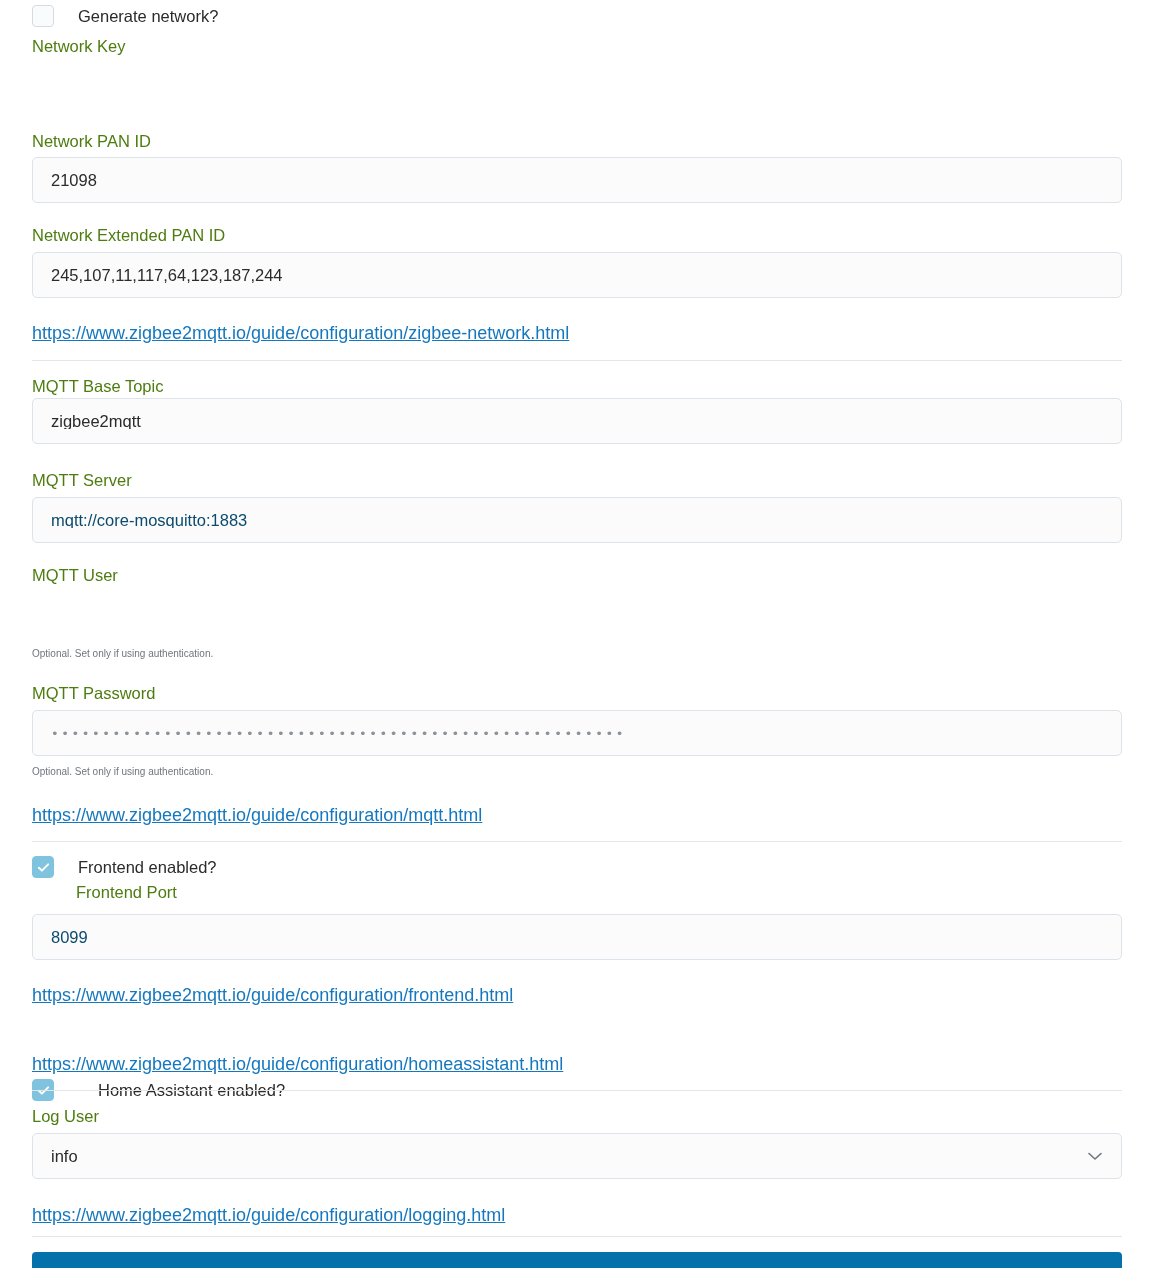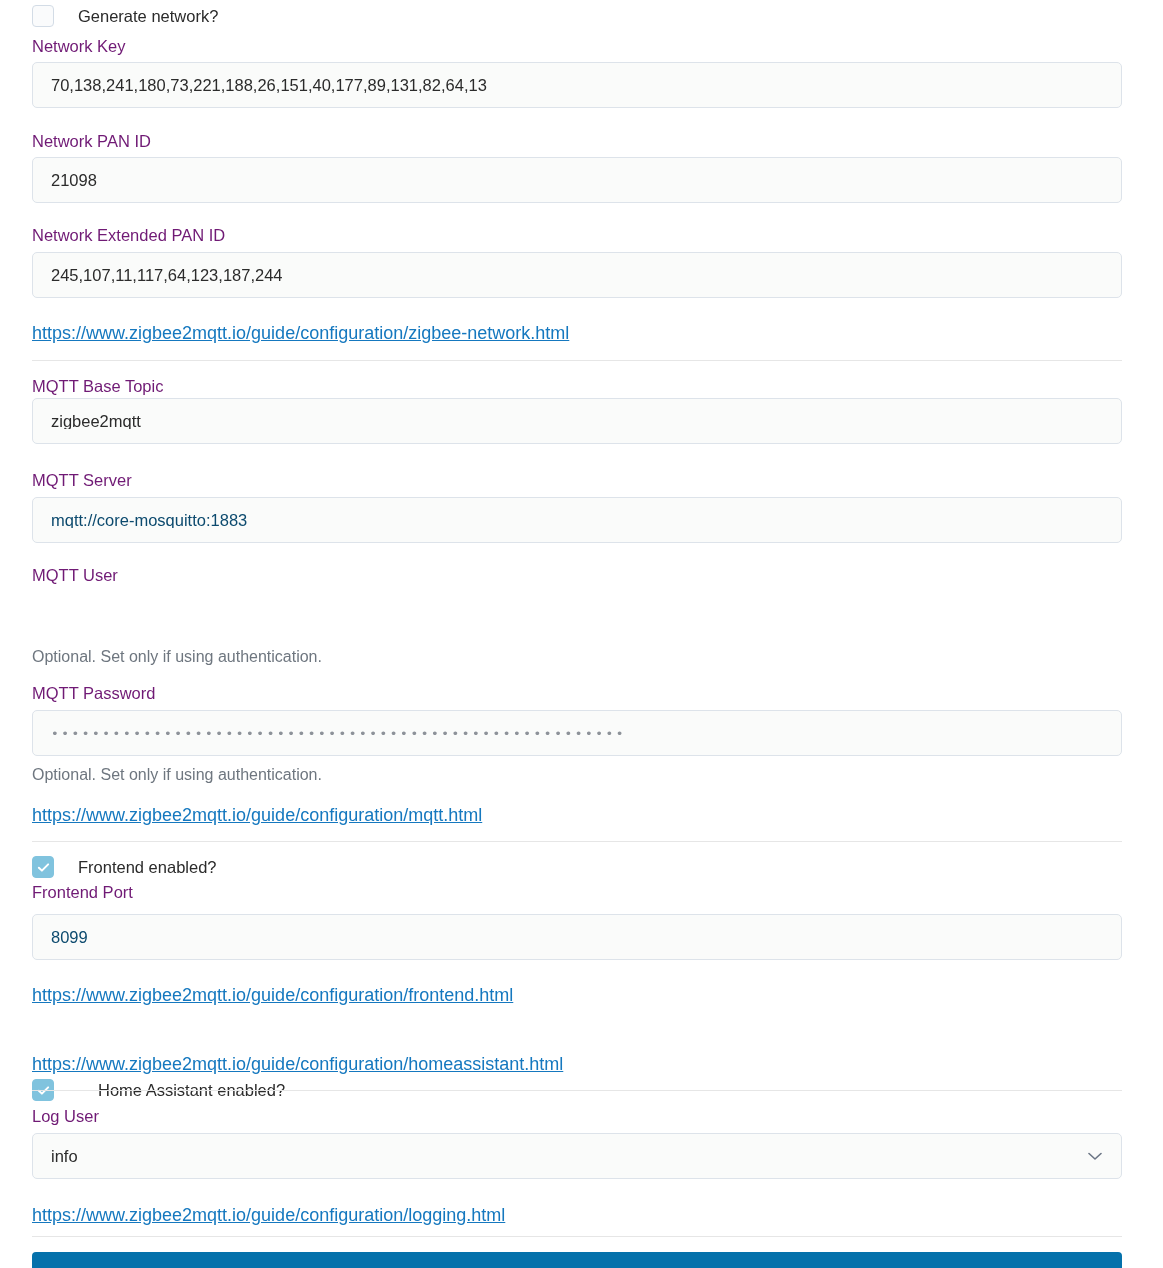--- a/index.html
+++ b/index.html
@@ -49,21 +49,21 @@
     margin-left: 24px;
     font-size: 16.5px;
     color: #2b2b2b;
     line-height: 1;
     white-space: nowrap;
   }
 
   
   .field-label {
     font-size: 16.5px;
-    color: #701a75;
+    color: #4d7c0f;
     line-height: 1;
     margin: 0;
     padding: 0;
   }
 
   
   .input {
     width: 1090px;
     height: 46px;
     border: 1px solid #dde3ea;
@@ -97,21 +97,21 @@
     transform: translateY(-50%);
     width: 16px;
     height: 16px;
     display: flex;
     align-items: center;
     justify-content: center;
   }
 
   
   .helper {
-    font-size: 16px;
+    font-size: 10px;
     color: #6e767f;
     line-height: 1;
   }
 
   
   .doclink {
     font-size: 18px;
     color: #1578bf;
     text-decoration: underline;
     text-decoration-color: #1578bf;
@@ -148,23 +148,20 @@
 <body>
 
 <div class="page">
 
   <div class="abs check-row" style="top:4px;">
     <span class="cbox"></span>
     <span class="check-label">Generate network?</span>
   </div>
 
   <div class="abs field-label" style="top:38px;">Network Key</div>
-  <div class="abs input" style="top:62px;">
-    <span class="val">70,138,241,180,73,221,188,26,151,40,177,89,131,82,64,13</span>
-  </div>
 
   <div class="abs field-label" style="top:133px;">Network PAN ID</div>
   <div class="abs input" style="top:157px;">
     <span class="val">21098</span>
   </div>
 
   <div class="abs field-label" style="top:227px;">Network Extended PAN ID</div>
   <div class="abs input" style="top:252px;">
     <span class="val">245,107,11,117,64,123,187,244</span>
   </div>
@@ -198,21 +195,21 @@
 
   <div class="abs check-row" style="top:855px;">
     <span class="cbox checked">
       <svg width="13" height="13" viewBox="0 0 14 14" aria-hidden="true">
         <path d="M2 7.2 L5.3 10.4 L12 3.6" fill="none" stroke="#ffffff" stroke-width="2.1" stroke-linecap="round" stroke-linejoin="round"></path>
       </svg>
     </span>
     <span class="check-label">Frontend enabled?</span>
   </div>
 
-  <div class="abs field-label" style="top:884px;">Frontend Port</div>
+  <div class="abs field-label" style="top:884px;margin-left:44px;">Frontend Port</div>
   <div class="abs input placeholder" style="top:914px;">
     <span class="val">8099</span>
   </div>
 
   <a class="abs doclink" style="top:986px;">https://www.zigbee2mqtt.io/guide/configuration/frontend.html</a>
 
   <div class="abs check-row" style="top:1078px;gap:20px;">
     <span class="cbox checked">
       <svg width="13" height="13" viewBox="0 0 14 14" aria-hidden="true">
         <path d="M2 7.2 L5.3 10.4 L12 3.6" fill="none" stroke="#ffffff" stroke-width="2.1" stroke-linecap="round" stroke-linejoin="round"></path>

